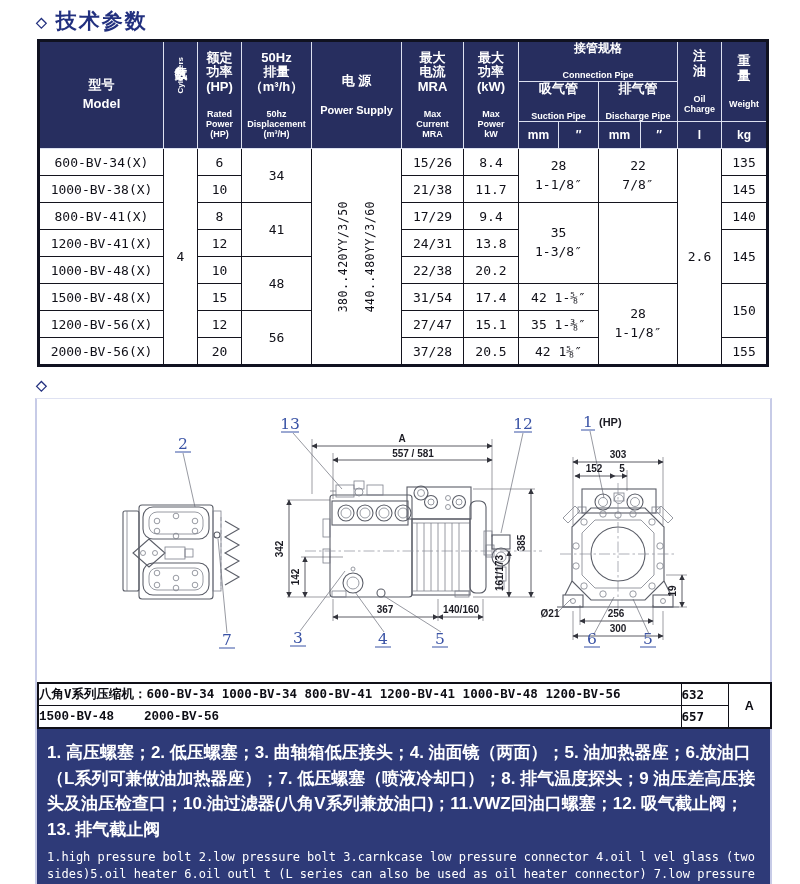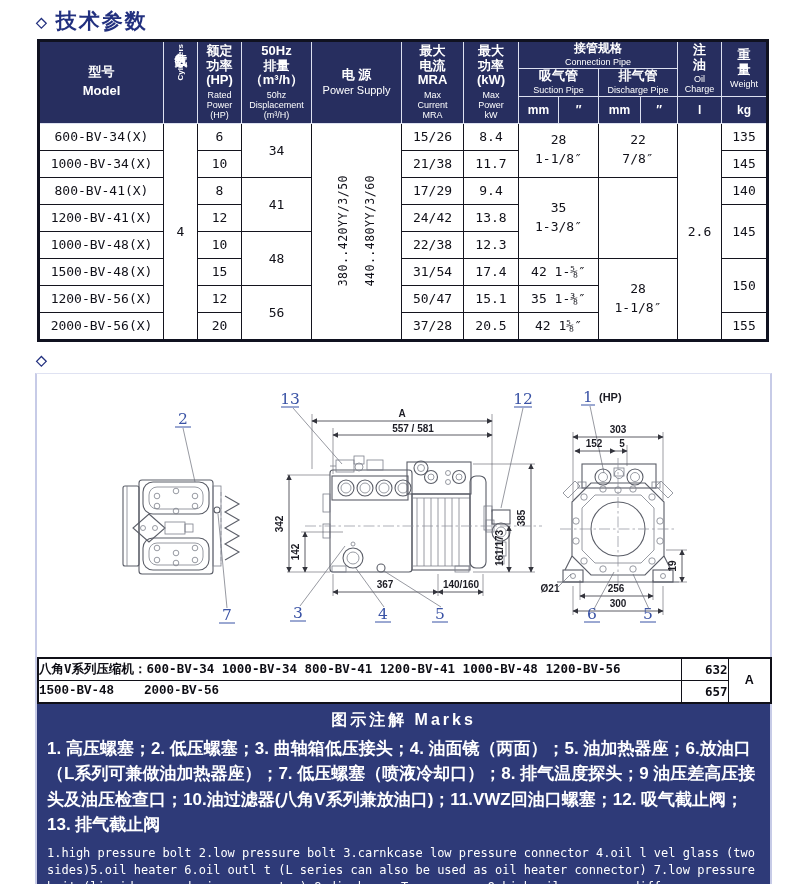--- a/index.html
+++ b/index.html
@@ -11,21 +11,21 @@
   .t-cn{font-size:21px;letter-spacing:2px;}
   .t-en{font-size:20px;letter-spacing:0px;}
 
   
   table.param{border-collapse:collapse;margin:4px 0 0 37px;width:730px;table-layout:fixed;border:3px solid #101220;}
   table.param thead th{background:#272e5f;color:#fff;border:1px solid #dde1f0;font-weight:bold;vertical-align:middle;padding:0;}
   .h1 th{height:25px;}
   .h2 th{height:27px;}
   .h3 th{height:26px;font-size:12px;}
   .th-cn{font-size:13px;line-height:1.12;white-space:pre-line;}
-  .th-en{font-size:9px;line-height:1.12;white-space:pre-line;font-weight:normal;margin-top:2px;text-align:center;}
+  .th-en{font-size:9px;line-height:1.12;white-space:pre-line;font-weight:bold;margin-top:15px;text-align:center;}
   table.param tbody td{border:1.5px solid #14141e;text-align:center;vertical-align:middle;
     font-family:"DejaVu Sans Mono","Liberation Mono",monospace;font-size:13px;color:#101018;height:26px;padding:0;background:#fff;}
   .ml{white-space:pre-line;line-height:1.45;}
   .frac{font-family:"DejaVu Sans",sans-serif;font-size:12.5px;margin-left:46px;}
   .v-upright{writing-mode:vertical-rl;text-orientation:upright;letter-spacing:1px;}
   .v-rot{writing-mode:vertical-rl;transform:rotate(180deg);}
   .cyl-head{display:flex;flex-direction:column;align-items:center;height:78px;overflow:hidden;}
   .cyl-head .cn{font-size:12.5px;}
   .cyl-head .en{font-size:8px;margin-top:-2px;}
   .ps-wrap{display:flex;gap:13px;align-items:center;justify-content:center;height:100%;}
@@ -34,21 +34,21 @@
   
   #lower-box{margin-left:35px;width:733px;border:2px solid #c7cbe7;border-top:1px solid #dfe2f2;}
   #drawing-wrap{width:733px;height:283px;background:#fff;}
 
   
   table.size{border-collapse:collapse;width:733px;table-layout:fixed;border:2.5px solid #101018;
     font-family:"DejaVu Sans Mono","Liberation Mono",monospace;}
   table.size td{border:1.5px solid #101018;height:21px;padding:0;font-size:12.5px;font-weight:bold;color:#0d0d14;vertical-align:middle;}
   td.sz-label{text-align:left;padding-left:7px;white-space:pre;}
   td.sz-label2{text-align:left;padding-left:142px;white-space:pre;font-family:Liberation Mono, monospace;}
-  td.sz-val{text-align:right;font-size:13.5px;margin-top:22px;}
+  td.sz-val{text-align:left;font-size:13.5px;margin-top:22px;}
   td.sz-grp{text-align:center;font-size:14px;font-family:"Liberation Sans",sans-serif;}
 
   
   #notes{background:#2e3a78;color:#fff;padding:6px 10px 11px 10px;}
   #notes-title{text-align:center;font-size:16px;font-weight:bold;letter-spacing:3px;}
   #notes-cn{font-size:17px;font-weight:bold;line-height:1.5;margin-top:5px;}
   #notes-en{font-size:12px;font-family:"DejaVu Sans Mono","Liberation Mono",monospace;line-height:1.42;margin-top:7px;}
 
   
   .ln{stroke:#5b5e68;fill:none;stroke-width:1.1;}
@@ -184,66 +184,66 @@
       <td>15/26</td>
       <td>8.4</td>
       <td colspan="2" rowspan="2" class="ml">28
 1-1/8″</td>
       <td colspan="2" rowspan="2" class="ml">22
 7/8″</td>
       <td rowspan="8">2.6</td>
       <td>135</td>
     </tr>
     <tr>
-      <td>1000-BV-34(X)</td>
+      <td>1000-BV-38(X)</td>
       <td>10</td>
       <td>21/38</td>
       <td>11.7</td>
       <td>145</td>
     </tr>
     <tr>
       <td>800-BV-41(X)</td>
       <td>8</td>
       <td rowspan="2">41</td>
       <td>17/29</td>
       <td>9.4</td>
       <td colspan="2" rowspan="3" class="ml">35
 1-3/8″</td>
       <td colspan="2" rowspan="3"></td>
       <td>140</td>
     </tr>
     <tr>
       <td>1200-BV-41(X)</td>
       <td>12</td>
-      <td>24/42</td>
+      <td>24/31</td>
       <td>13.8</td>
       <td rowspan="2">145</td>
     </tr>
     <tr>
       <td>1000-BV-48(X)</td>
       <td>10</td>
       <td rowspan="2">48</td>
       <td>22/38</td>
-      <td>12.3</td>
+      <td>20.2</td>
     </tr>
     <tr>
       <td>1500-BV-48(X)</td>
       <td>15</td>
       <td>31/54</td>
       <td>17.4</td>
       <td colspan="2" class="frac">42 1-⅝″</td>
       <td colspan="2" rowspan="3" class="ml">28
 1-1/8″</td>
       <td rowspan="2">150</td>
     </tr>
     <tr>
       <td>1200-BV-56(X)</td>
       <td>12</td>
       <td rowspan="2">56</td>
-      <td>50/47</td>
+      <td>27/47</td>
       <td>15.1</td>
       <td colspan="2" class="frac">35 1-⅜″</td>
     </tr>
     <tr>
       <td>2000-BV-56(X)</td>
       <td>20</td>
       <td>37/28</td>
       <td>20.5</td>
       <td colspan="2" class="frac">42 1⅝″</td>
       <td>155</td>
@@ -525,18 +525,17 @@
       <td class="sz-grp" rowspan="2">A</td>
     </tr>
     <tr>
       <td class="sz-label2">1500-BV-48    2000-BV-56</td>
       <td class="sz-val">657</td>
     </tr>
   </tbody>
     </table>
 
   <div id="notes">
-    <div id="notes-title">图示注解  Marks</div>
     <div id="notes-cn">1. 高压螺塞；2. 低压螺塞；3. 曲轴箱低压接头；4. 油面镜（两面）；5. 油加热器座；6.放油口（L系列可兼做油加热器座）；7. 低压螺塞（喷液冷却口）；8. 排气温度探头；9 油压差高压接头及油压检查口；10.油过滤器(八角V系列兼放油口)；11.VWZ回油口螺塞；12. 吸气截止阀；13. 排气截止阀</div>
     <div id="notes-en">1.high pressure bolt 2.low pressure bolt 3.carnkcase low pressure connector 4.oil l vel glass (two sides)5.oil heater 6.oil outl t (L series can also be used as oil heater connector) 7.low pressure boit (liq id spray device connector) 8.discharge Temp sensor 9.high oil pressure difference connector and oil pressure difference checking 10 oil filter(small V series also the oil outet)11.VWZ Oil return bolt 12.suction stop valve 13.discharge stop valve</div>
   </div>
 
 </div>
 
 </body></html>

